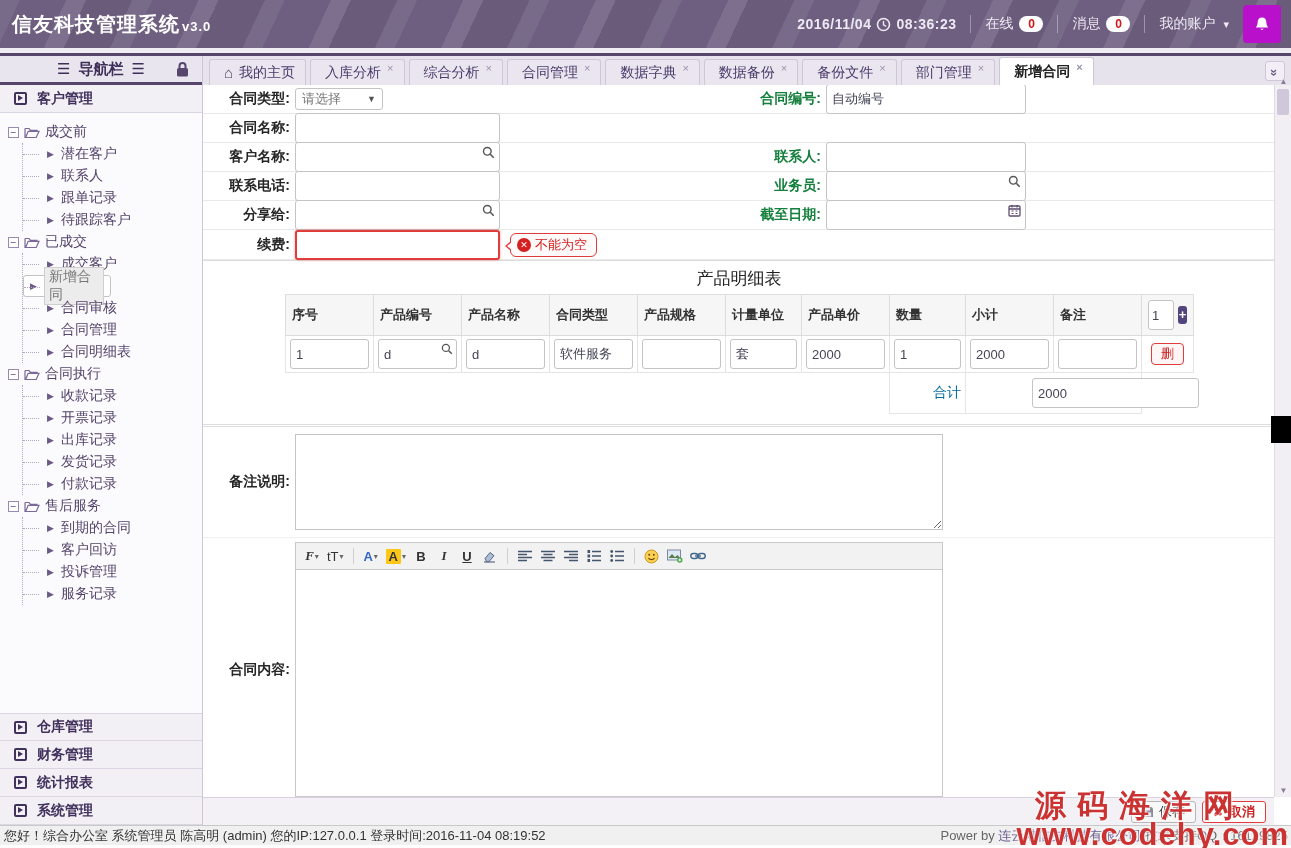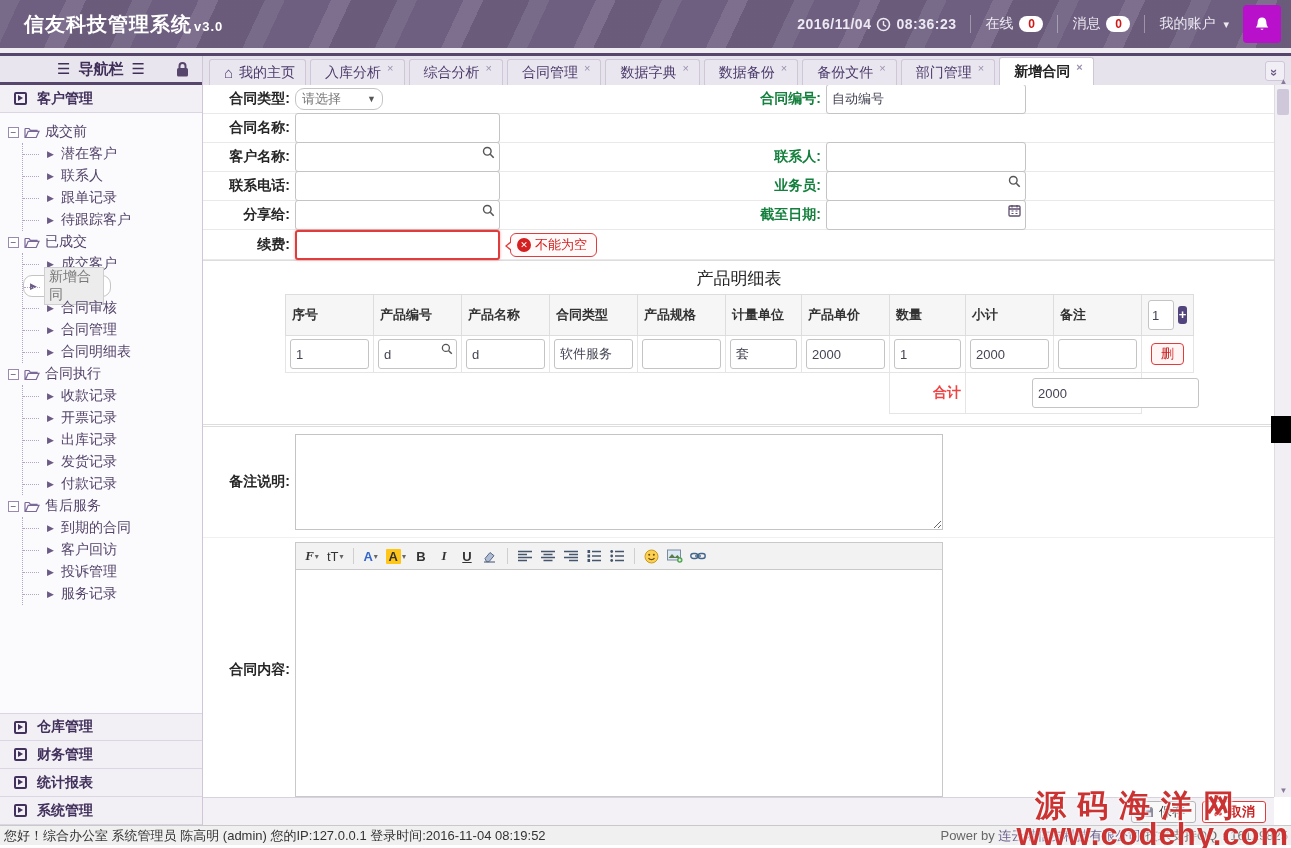--- a/index.html
+++ b/index.html
@@ -2,21 +2,21 @@
 <html><head>
 <meta charset="utf-8">
 <style>
   * { box-sizing: border-box; margin: 0; padding: 0; }
   html,body { width:1291px; height:848px; overflow:hidden; }
   body { font-family:"Liberation Sans","DejaVu Sans",sans-serif; font-size:14px; color:#333; background:#fff; position:relative; }
 
   
   .topbar { height:48px; background:#6e5f80;
     background-image:repeating-linear-gradient(115deg, rgba(255,255,255,.07) 0 18px, rgba(255,255,255,0) 18px 60px, rgba(255,255,255,.10) 60px 78px, rgba(0,0,0,.04) 78px 120px);
-    display:flex; align-items:center; justify-content:space-between; padding:0 10px 0 24px; }
+    display:flex; align-items:center; justify-content:space-between; padding:0 10px 0 12px; }
   .brand { color:#fff; font-size:20px; font-weight:bold; letter-spacing:1px; }
   .brand .ver { font-size:13px; font-weight:bold; margin-left:2px; }
   .top-right { display:flex; align-items:center; color:#ede9f3; font-size:14px; }
   .top-right .dt { font-weight:bold; letter-spacing:.5px; }
   .hsep { width:1px; height:18px; background:rgba(255,255,255,.35); margin:0 14px; }
   .hitem { display:flex; align-items:center; gap:6px; cursor:pointer; }
   .badge { background:#fff; color:#d01818; font-weight:bold; font-size:12px; min-width:24px; text-align:center; border-radius:9px; padding:1px 7px; display:inline-block; }
   .caret { font-size:11px; margin-left:2px; }
   .bell-btn { margin-left:14px; width:38px; height:38px; border:0; border-radius:4px; background:#b911cb; display:flex; align-items:center; justify-content:center; cursor:pointer; }
   .icon-svg { display:inline-block; vertical-align:middle; }
@@ -60,42 +60,42 @@
 
   
   .fr { display:flex; align-items:center; height:29px; border-bottom:1px solid #e9e9e9; }
   .flabel { width:87px; text-align:right; font-weight:bold; color:#262626; flex:0 0 auto; }
   .ffield { margin-left:5px; position:relative; }
   .inp { height:30px; border:1px solid #c4c4c4; border-radius:3px; font-size:13px; color:#445; padding:0 5px; font-family:inherit; background:#fff; }
   .w205 { width:205px; } .w200 { width:200px; }
   .flabel2 { margin-left:auto; width:130px; text-align:right; font-weight:bold; color:#15803d; flex:0 0 auto; }
   .ffield2 { margin-left:5px; margin-right:248px; position:relative; }
   .in-icon { position:absolute; right:5px; top:4px; }
-  .sel { width:88px; height:22px; border:1px solid #c4c4c4; border-radius:9px; background:#fff; display:flex; align-items:center; justify-content:space-between; padding:0 6px; color:#777; font-size:13px; cursor:pointer; }
+  .sel { width:88px; height:22px; border:1px solid #c4c4c4; border-radius:3px; background:#fff; display:flex; align-items:center; justify-content:space-between; padding:0 6px; color:#777; font-size:13px; cursor:pointer; }
   .sel .sc { color:#555; font-size:9px; }
   .inp.err { border:2px solid #e03c3c; box-shadow:0 0 3px rgba(224,60,60,.45); }
   .errtip { display:inline-flex; align-items:center; gap:4px; margin-left:10px; border:1px solid #e03c3c; background:#fffafa; border-radius:6px; padding:2px 9px 2px 6px; position:relative; color:#d42020; font-size:13px; }
   .errtip::before { content:""; position:absolute; left:-6px; top:7px; border-top:5px solid transparent; border-bottom:5px solid transparent; border-right:6px solid #e03c3c; }
   .errtip::after { content:""; position:absolute; left:-4.5px; top:8px; border-top:4px solid transparent; border-bottom:4px solid transparent; border-right:5px solid #fffafa; }
   .errdot { width:14px; height:14px; border-radius:50%; background:#d42020; color:#fff; font-size:9px; line-height:14px; text-align:center; font-weight:bold; }
 
   
   .prod-section { border-top:1px solid #ddd; border-bottom:3px double #ddd; padding:4px 0 10px 0; }
   .prod-title { width:908px; margin-left:82px; text-align:center; font-size:17px; color:#222; padding:2px 0 4px; }
   table.prod { border-collapse:collapse; margin-left:82px; width:908px; table-layout:fixed; }
   table.prod th { background:#f6f6f6; border:1px solid #ddd; font-size:13px; font-weight:bold; text-align:left; padding:5px 6px; color:#333; }
   table.prod td { border:1px solid #e5e5e5; padding:3px 4px; }
   table.prod td .inp { width:100%; }
   .addbox { display:flex; align-items:center; gap:4px; }
   .addbox .inp { width:26px; padding:0 3px; }
   .addbtn { width:18px; height:18px; border:0; border-radius:3px; background:#52447c; color:#fff; font-weight:bold; font-size:13px; line-height:16px; cursor:pointer; }
   .delbtn { display:block; margin:0 auto; border:1px solid #e03c3c; color:#cc2222; background:#fff5f5; border-radius:4px; padding:1px 9px; font-size:13px; cursor:pointer; }
   tr.totalrow td { border:none; border-top:1px solid #e5e5e5; padding:5px 4px; }
   tr.totalrow td.boxed { border:1px solid #e5e5e5; }
-  .total-label { text-align:right; color:#ef4444; padding-right:6px;font-weight:bold; }
+  .total-label { text-align:right; color:#0369a1; padding-right:6px; }
   .total-inp { margin-left:62px; width:100px; }
 
   
   .remark-row { display:flex; align-items:center; padding:7px 0; border-bottom:1px solid #f0f0f0; }
   .remark-row textarea { margin-left:5px; width:648px; height:96px; border:1px solid #c4c4c4; font-family:inherit; font-size:13px; color:#445; padding:4px; }
   .editor-row { display:flex; flex:1; padding:4px 0 0 0; }
   .editor-row .flabel { align-self:center; }
   .editor { margin-left:5px; width:648px; display:flex; flex-direction:column; }
   .ed-toolbar { border:1px solid #c9c9c9; background:#f2f2f2; padding:3px 6px; display:flex; align-items:center; gap:3px; }
   .tool { min-width:20px; height:20px; display:inline-flex; align-items:center; justify-content:center; border-radius:2px; cursor:pointer; font-size:13px; color:#333; padding:0 2px; }

